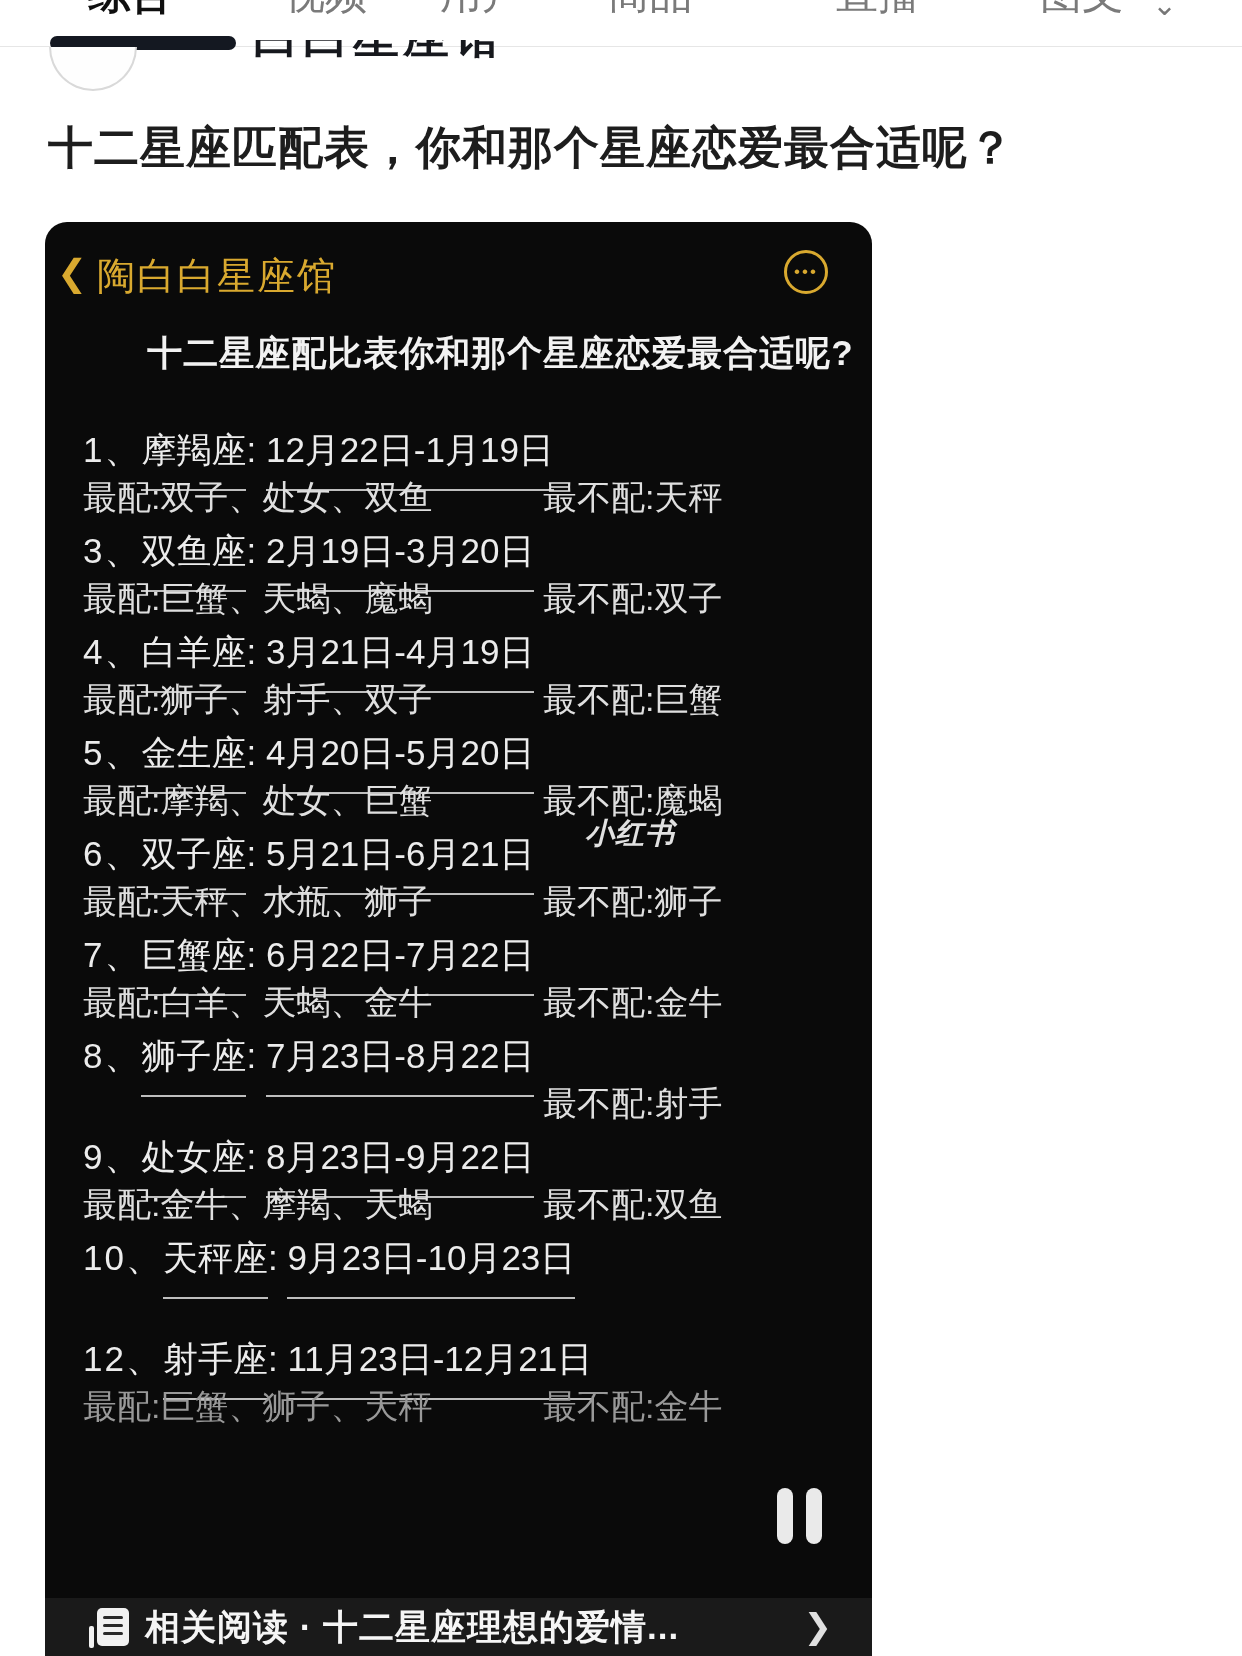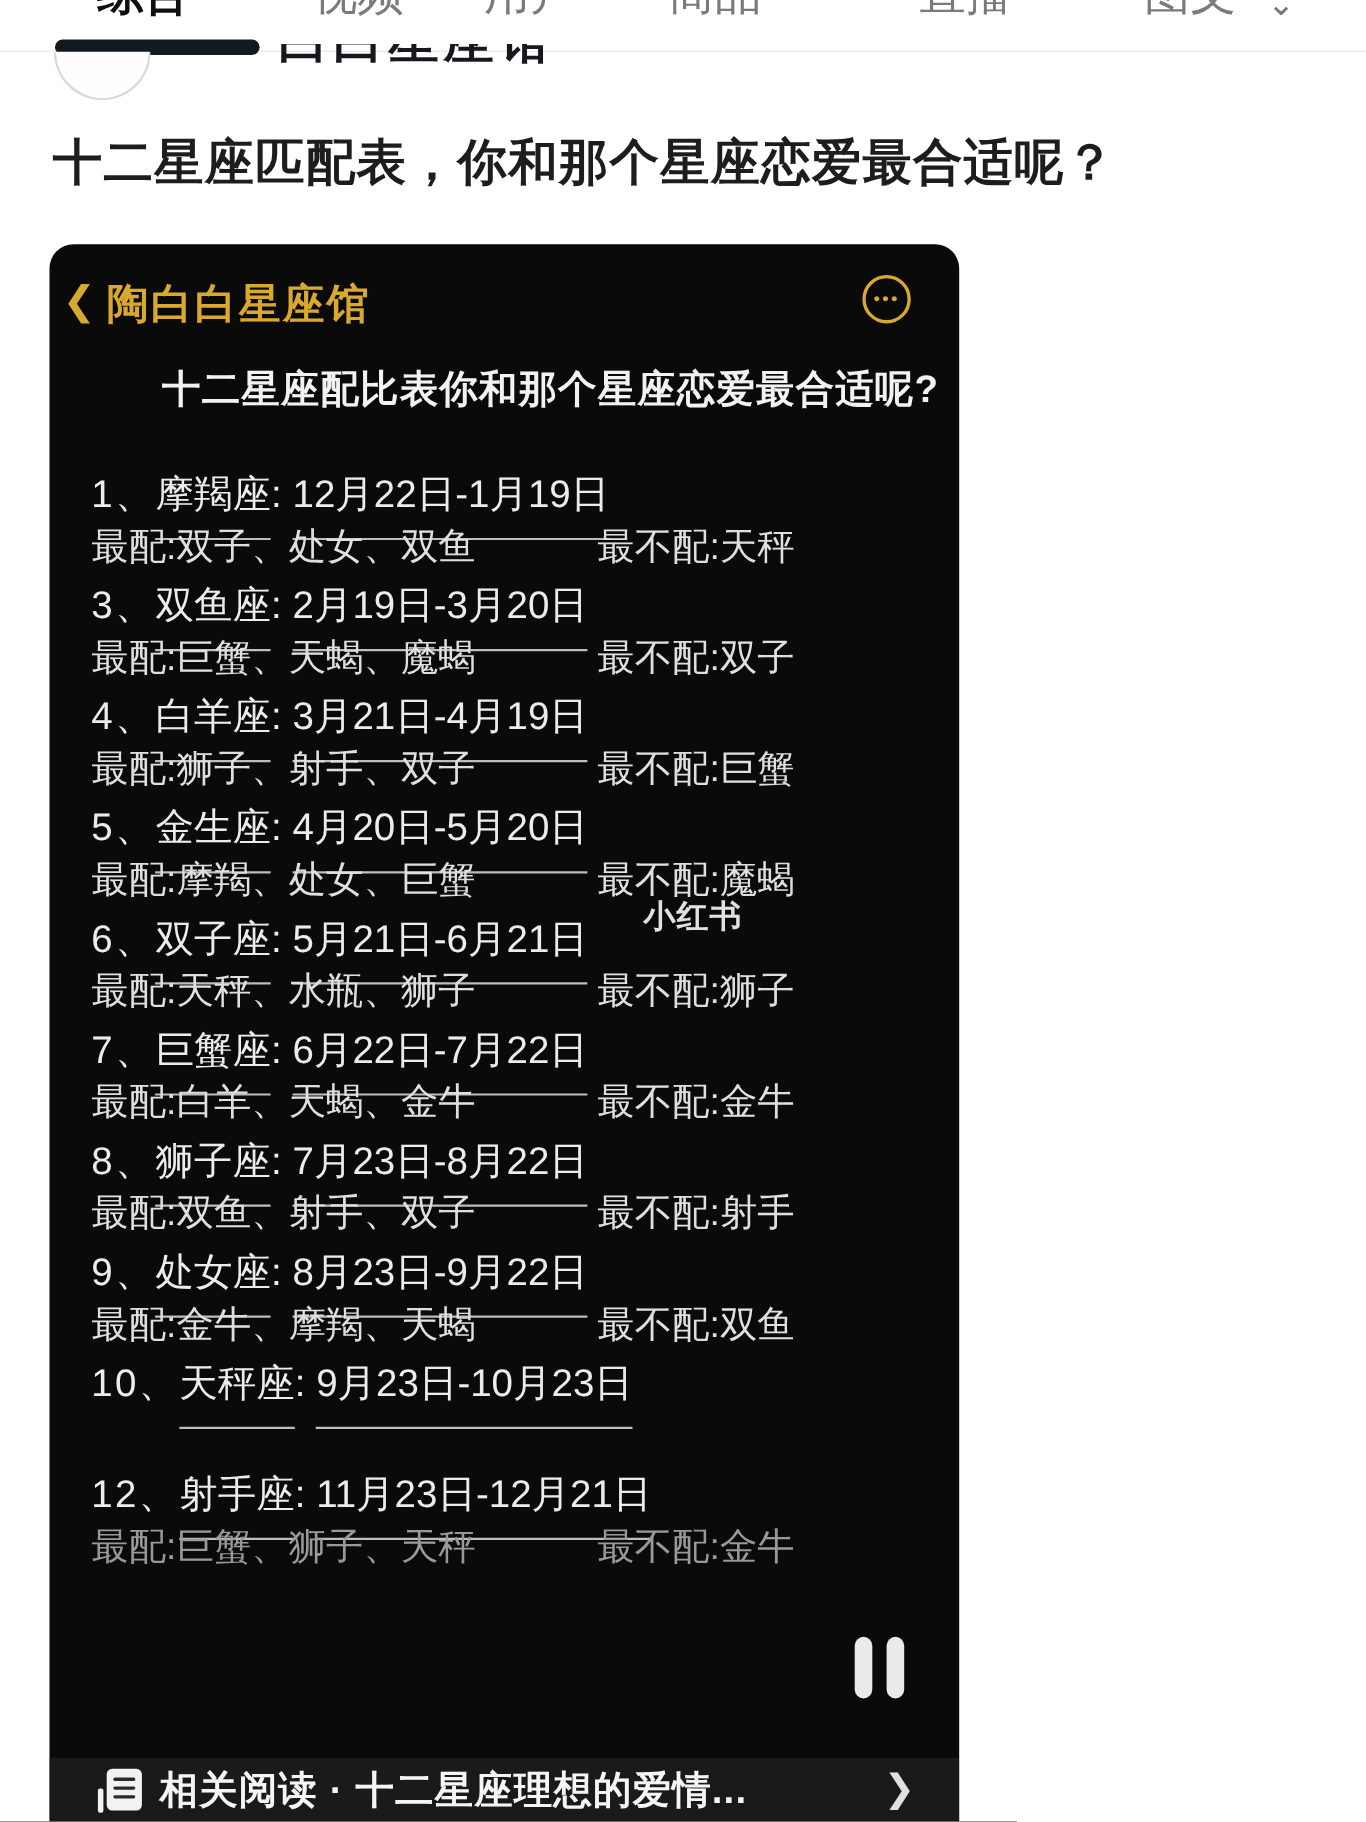--- a/index.html
+++ b/index.html
@@ -21,39 +21,39 @@
   .avatar-half{position:absolute;left:49px;top:47px;width:88px;height:44px;background:#fefefe;
     border:2px solid #d9d9d9;border-top:none;border-radius:0 0 46px 46px;box-sizing:border-box;}
   
   .post-title{position:absolute;left:48px;top:118px;width:1150px;font-size:45px;line-height:60px;
     color:#1d1d1d;font-weight:600;letter-spacing:1px;}
   
   .card{position:absolute;left:45px;top:222px;width:827px;height:1434px;background:#0a0a0a;
     border-radius:22px 22px 0 0;overflow:hidden;color:#ececec;}
   .card-header{position:absolute;top:28px;left:0;width:100%;height:50px;}
   .back-icon{position:absolute;left:12px;top:2px;font-size:36px;font-weight:700;color:#d9a92f;cursor:pointer;}
-  .channel-name{position:absolute;left:52px;top:1px;font-size:38px;font-weight:700;color:#d9a92f;letter-spacing:2px;white-space:nowrap;}
+  .channel-name{position:absolute;left:52px;top:1px;font-size:38px;font-weight:400;color:#d9a92f;letter-spacing:2px;white-space:nowrap;}
   .more-icon{position:absolute;right:44px;top:0px;width:44px;height:44px;border:3px solid #d9a92f;border-radius:50%;
     box-sizing:border-box;display:flex;align-items:center;justify-content:center;color:#d9a92f;
     font-size:17px;letter-spacing:2px;cursor:pointer;}
   .card-title{position:absolute;top:108px;left:0;width:100%;text-align:center;font-size:35px;font-weight:600;
     color:#f2f2f2;letter-spacing:1px;white-space:nowrap;padding-left:42px;}
   
   .zlist{position:absolute;top:206px;left:38px;right:20px;}
   .z-row{height:101px;}
   .row-head{height:47px;font-size:35px;line-height:44px;color:#ececec;white-space:nowrap;}
   .row-head .u{border-bottom:2px solid rgba(235,235,235,0.8);padding-bottom:20px;}
   .row-head .num{letter-spacing:2px;}
   .row-compat{height:54px;font-size:34px;line-height:44px;color:#dfdfdf;position:relative;white-space:nowrap;}
   .row-compat .worst{position:absolute;left:460px;top:0;}
   .row-compat.dim{color:#999;}
   .row-compat.dim .worst{color:#999;}
   
   .watermark{position:absolute;left:540px;top:592px;font-size:29px;font-weight:700;
-    color:rgba(255,255,255,0.88);letter-spacing:1px;}
+    color:rgba(255,255,255,0.88);letter-spacing:1px;font-style:italic;}
   
   .pause{position:absolute;left:732px;top:1266px;width:48px;height:58px;cursor:pointer;}
   .pause i{position:absolute;top:0;width:16px;height:56px;border-radius:8px;background:#eaeaea;}
   .pause i.b1{left:0;} .pause i.b2{left:29px;}
   
   .related-bar{position:absolute;left:0;bottom:0;width:100%;height:58px;background:#1a1a1a;cursor:pointer;}
   .rel-icon{position:absolute;left:42px;top:8px;width:44px;height:44px;}
   .rel-icon .page{position:absolute;left:10px;top:2px;width:32px;height:38px;background:#f2f2f2;border-radius:5px;}
   .rel-icon .l{position:absolute;left:16px;width:20px;height:3px;background:#2a2a2a;border-radius:2px;}
   .rel-icon .l1{top:10px;} .rel-icon .l2{top:18px;} .rel-icon .l3{top:26px;}
@@ -152,21 +152,20 @@
       <span class="best">最配:白羊、天蝎、金牛</span>
       <span class="worst">最不配:金牛</span>
     </div>
   </div>
 
   <div class="z-row">
     <div class="row-head">
       <span class="num">8、</span><span class="u">狮子座</span><span>:</span> <span class="u">7月23日-8月22日</span>
     </div>
     <div class="row-compat">
-      <span class="best">最配:双鱼、射手、双子</span>
       <span class="worst">最不配:射手</span>
     </div>
   </div>
 
   <div class="z-row">
     <div class="row-head">
       <span class="num">9、</span><span class="u">处女座</span><span>:</span> <span class="u">8月23日-9月22日</span>
     </div>
     <div class="row-compat">
       <span class="best">最配:金牛、摩羯、天蝎</span>

